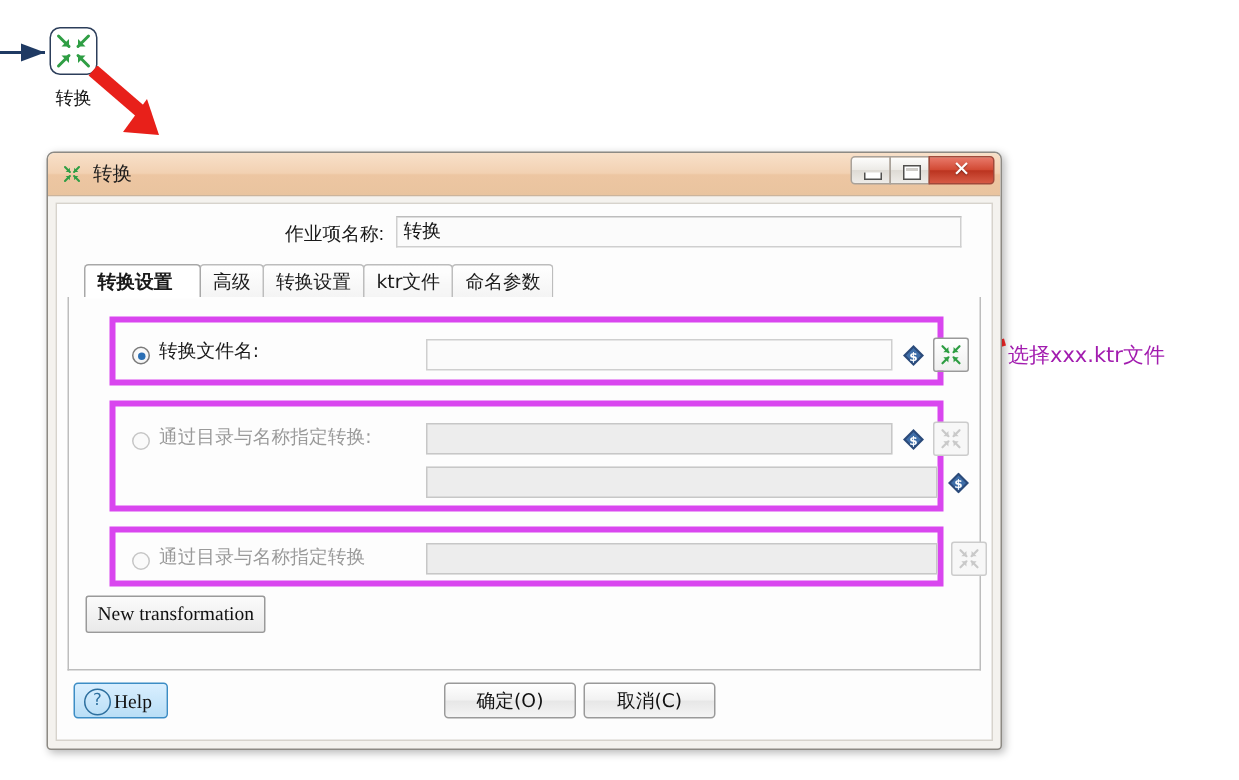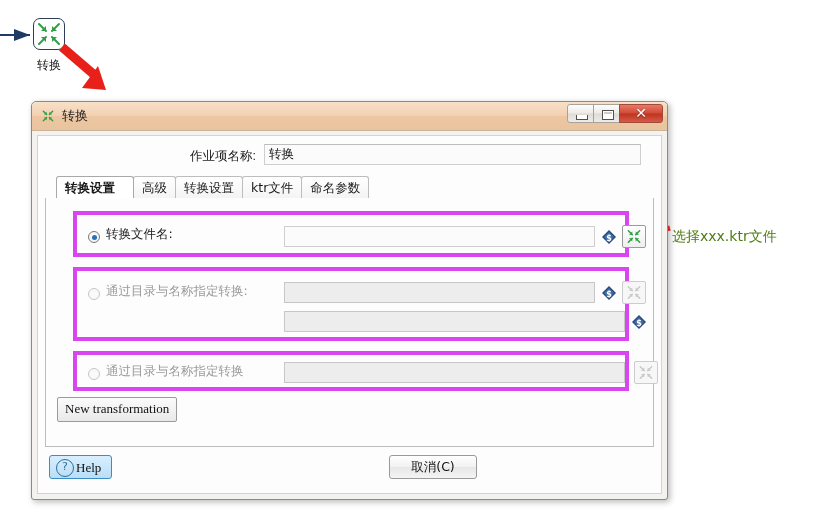--- a/index.html
+++ b/index.html
@@ -25,21 +25,21 @@
     font-size: 12px; color: #111;
     font-family: "DejaVu Sans", sans-serif;
   }
   .hop-arrow { position: absolute; left: 0px; top: 28px; }
 
   .annot-arrow-1 { position: absolute; left: 58px; top: 44px; }
   .annot-arrow-2 { position: absolute; left: 626px; top: 222px; }
 
   .annot-text {
     position: absolute; left: 672px; top: 228px;
-    color: #4d7c0f; font-size: 14px; white-space: nowrap;
+    color: #a21caf; font-size: 14px; white-space: nowrap;
     font-family: "DejaVu Sans", sans-serif;
   }
 
   
   .dialog {
     position: absolute; left: 31px; top: 101px;
     width: 637px; height: 399px;
     border: 1px solid #8d8a84;
     border-radius: 5px 5px 3px 3px;
     box-sizing: border-box;
@@ -418,18 +418,19 @@
         </div>
 
         <div class="newtrans">New transformation</div>
       </div>
 
       <div class="footer">
         <div class="helpbtn">
           <span class="qicon">?</span>
           <span>Help</span>
         </div>
+        <div class="btn btn-ok">确定(O)</div>
         <div class="btn btn-cancel">取消(C)</div>
       </div>
 
     </div>
   </div>
 </div>
 
 </body></html>

